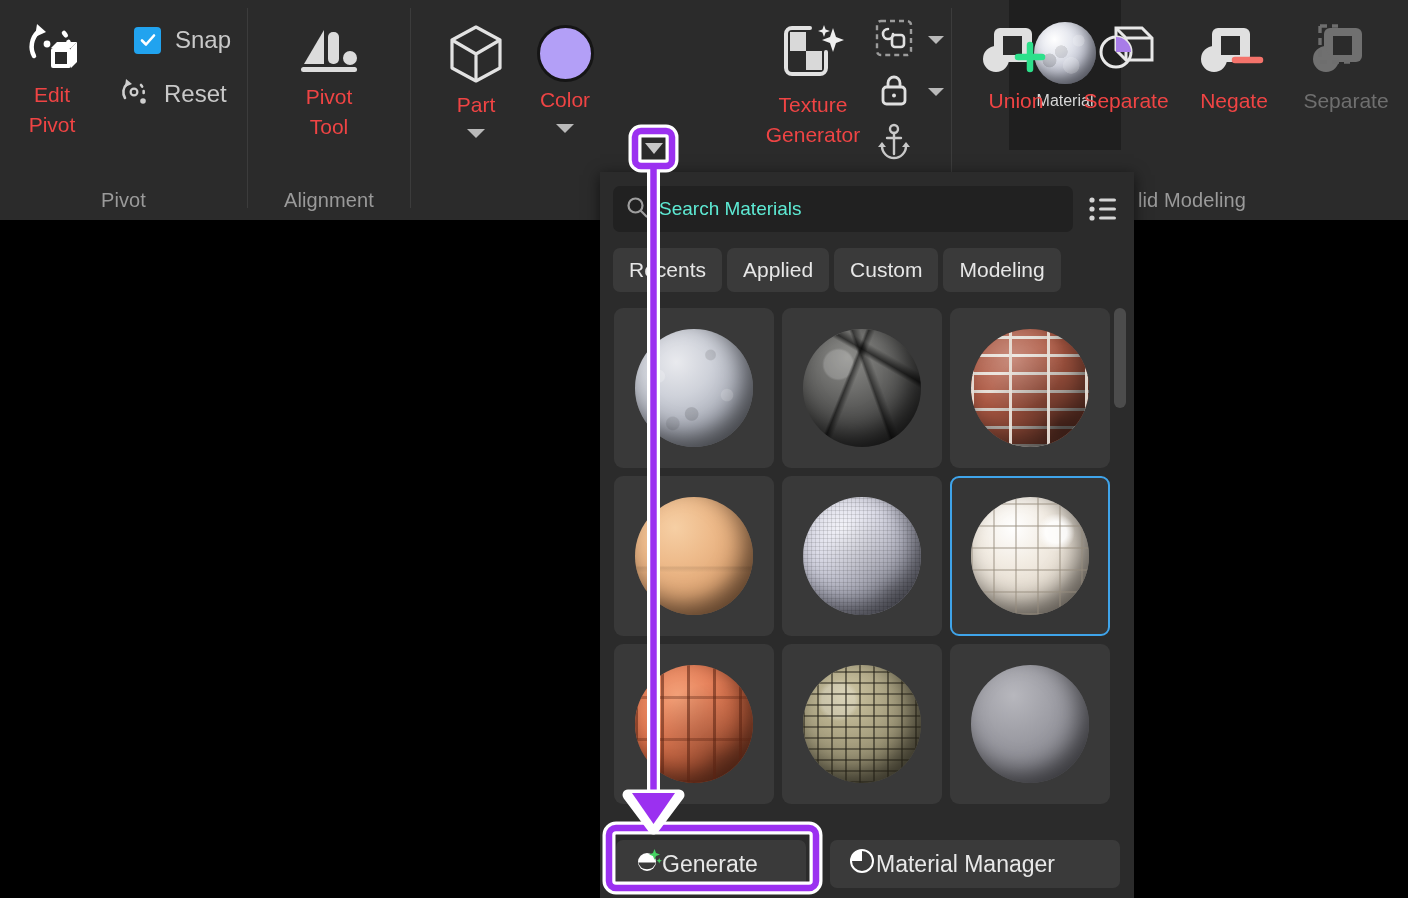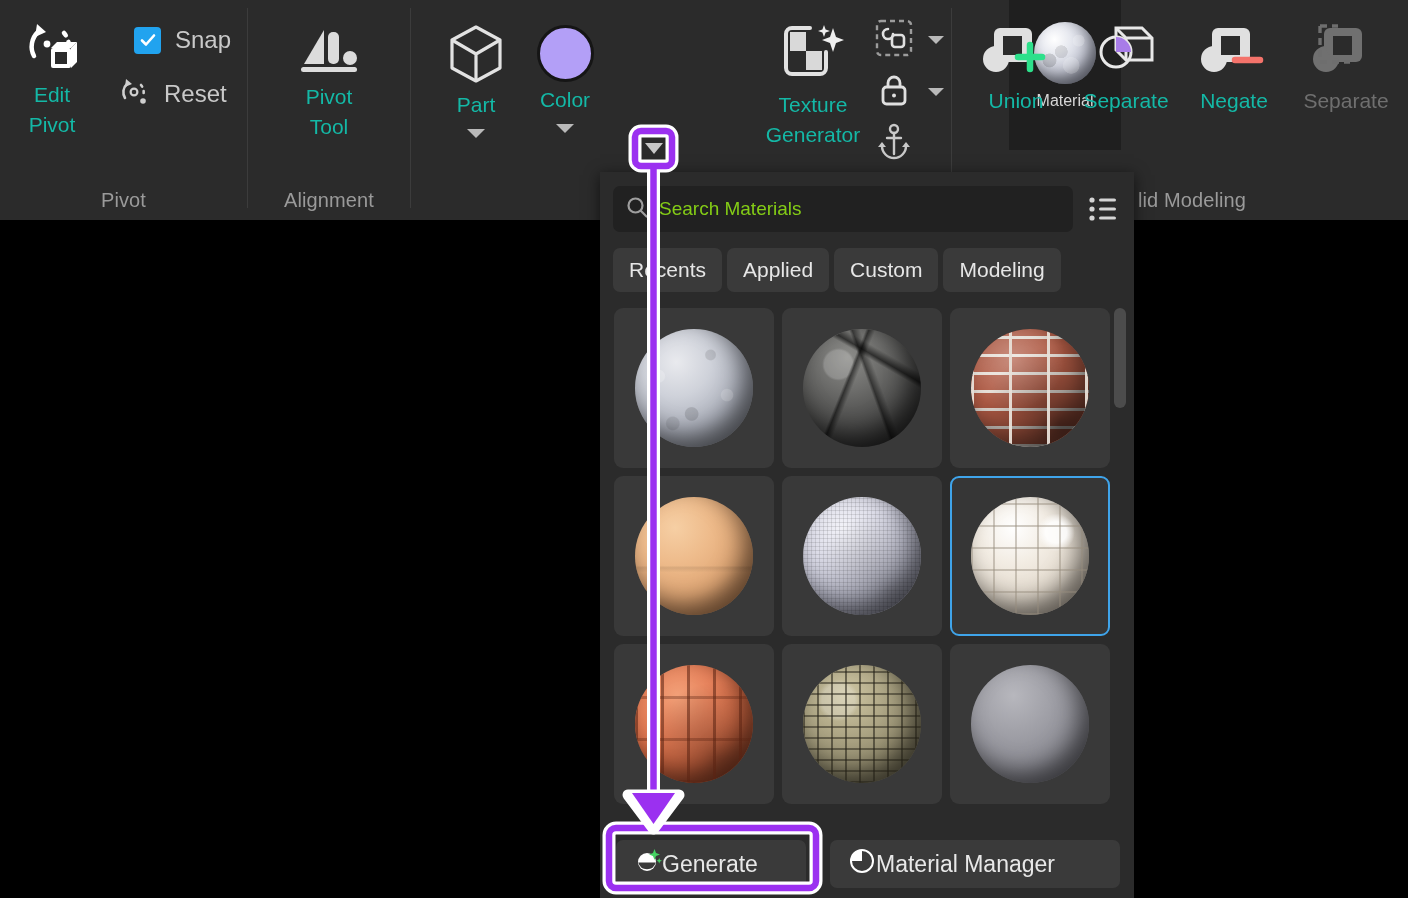--- a/index.html
+++ b/index.html
@@ -19,21 +19,21 @@
   .rsep{ position:absolute; top:8px; width:1px; height:200px; background:#3c3c3c; }
   .grouplabel{
     position:absolute; bottom:8px; width:100%;
     text-align:center; font-size:20px; color:#9a9a9a; letter-spacing:.1px;
   }
 
   .ritem{
     position:absolute; display:flex; flex-direction:column; align-items:center;
     cursor:default;
   }
-  .ritem .lbl{ font-size:21px; color:#14b8a6; line-height:1.45; text-align:center; white-space:nowrap;}
+  .ritem .lbl{ font-size:21px; color:#ef4444; line-height:1.45; text-align:center; white-space:nowrap;}
   .ritem.dim .lbl{ color:#6f6f6f; }
   .icon{ display:block; }
 
   
   #material-btn{
     position:absolute; left:598px; top:0px; width:112px; height:150px;
     background:#1f1f1f;
   }
   #material-btn .inner{
     position:absolute; left:0; top:22px; width:112px;
@@ -84,21 +84,21 @@
     background:#2b2b2b; box-shadow:0 3px 14px rgba(0,0,0,.6);
   }
   #search-row{
     position:absolute; left:13px; top:12px; width:508px; height:50px;
     display:flex; align-items:center; gap:12px;
   }
   #search-box{
     flex:1; height:46px; background:#212121; border-radius:7px;
     display:flex; align-items:center; padding:0 12px; gap:10px;
   }
-  #search-box .ph{ font-size:19px; color:#84cc16; }
+  #search-box .ph{ font-size:19px; color:#5eead4; }
   #list-toggle{ width:36px;height:36px; display:flex;align-items:center;justify-content:center; }
 
   #chips{ position:absolute; left:13px; top:76px; display:flex; gap:5px; }
   .chip{
     height:44px; padding:0 16px; background:#3a3a3a; border-radius:7px;
     display:flex; align-items:center; font-size:21px; color:#e6e6e6; white-space:nowrap;
   }
 
   #grid-wrap{
     position:absolute; left:3px; top:132px; width:528px; height:556px; overflow:hidden;

